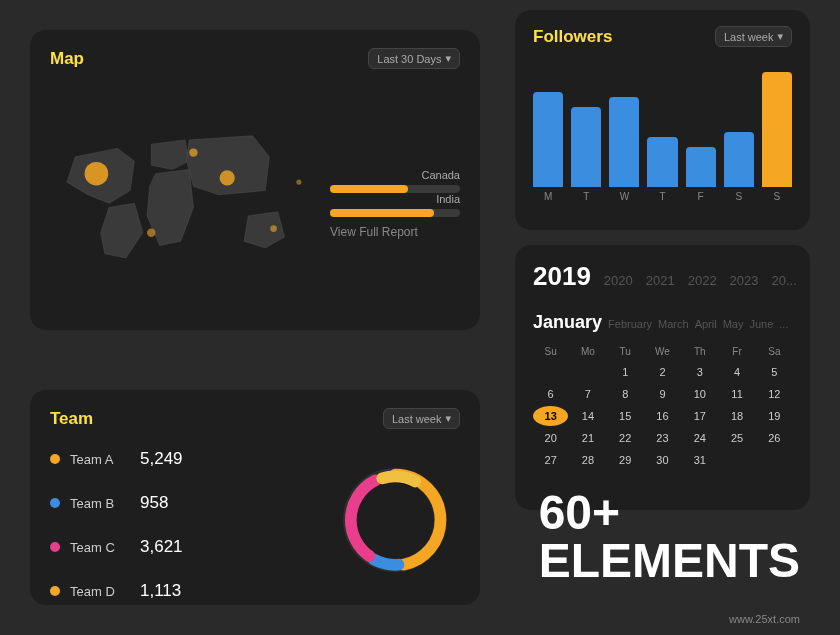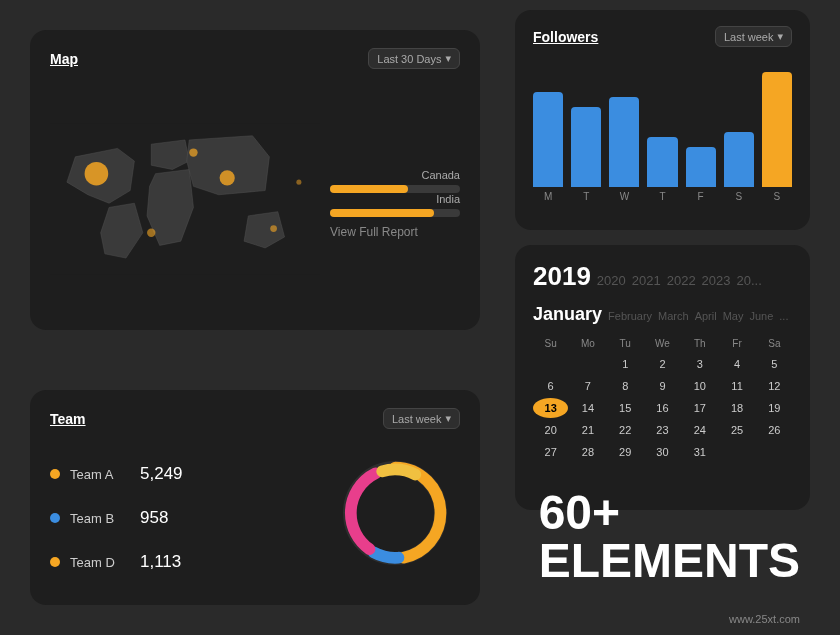--- a/index.html
+++ b/index.html
@@ -21,24 +21,23 @@
       border-radius: 16px;
       padding: 18px 20px;
     }
     .card-header {
       display: flex;
       justify-content: space-between;
       align-items: center;
       margin-bottom: 10px;
     }
     .card-title {
-      color: #ffffff;
-      font-size: 14px;
+      color: #fde047;
+      font-size: 17px;
       font-weight: 600;
-      text-decoration: underline;
     }
     .dropdown {
       background: #2e2e2e;
       color: #aaa;
       font-size: 11px;
       border: 1px solid #444;
       border-radius: 6px;
       padding: 3px 8px;
       cursor: pointer;
       display: flex;
@@ -135,23 +134,23 @@
     .calendar-card {
       position: absolute;
       top: 245px; right: 30px;
       width: 295px; height: 265px;
       background: #1e1e1e;
       border-radius: 16px;
       padding: 16px 18px;
     }
     .year-row {
       display: flex;
-      gap: 6px;
+      gap: 13px;
       align-items: baseline;
-      margin-bottom: 12px;
+      margin-bottom: 20px;
     }
     .year-active {
       color: #ffffff;
       font-size: 26px;
       font-weight: 700;
     }
     .year-inactive {
       color: #555;
       font-size: 13px;
     }
@@ -448,20 +447,25 @@
           <div class="team-dot" style="background: rgb(245, 166, 35);"></div>
           <div class="team-name">Team A</div>
           <div class="team-value">5,249</div>
         </div>
         <div class="team-item">
           <div class="team-dot" style="background: rgb(59, 141, 224);"></div>
           <div class="team-name">Team B</div>
           <div class="team-value">958</div>
         </div>
         <div class="team-item">
+          <div class="team-dot" style="background: rgb(232, 62, 140);"></div>
+          <div class="team-name">Team C</div>
+          <div class="team-value">3,621</div>
+        </div>
+        <div class="team-item">
           <div class="team-dot" style="background: rgb(245, 166, 35);"></div>
           <div class="team-name">Team D</div>
           <div class="team-value">1,113</div>
         </div>
       </div>
     <div class="donut-wrap">
       <svg viewBox="0 0 100 100" xmlns="http://www.w3.org/2000/svg" id="donut-svg">
           <circle cx="50" cy="50" r="35" fill="none" stroke="#2e2e2e" stroke-width="10"></circle>
           <circle cx="50" cy="50" r="35" fill="none" stroke="#f5a623" stroke-width="9" stroke-dasharray="103.35839830310418 116.55308744818133" stroke-dashoffset="54.97787143782138" stroke-linecap="round"></circle>
           <circle cx="50" cy="50" r="34.5" fill="none" stroke="#3b8de0" stroke-width="9" stroke-dasharray="19.792033717615695 200.1194520336698" stroke-dashoffset="-51.3805268652828" stroke-linecap="round"></circle>

